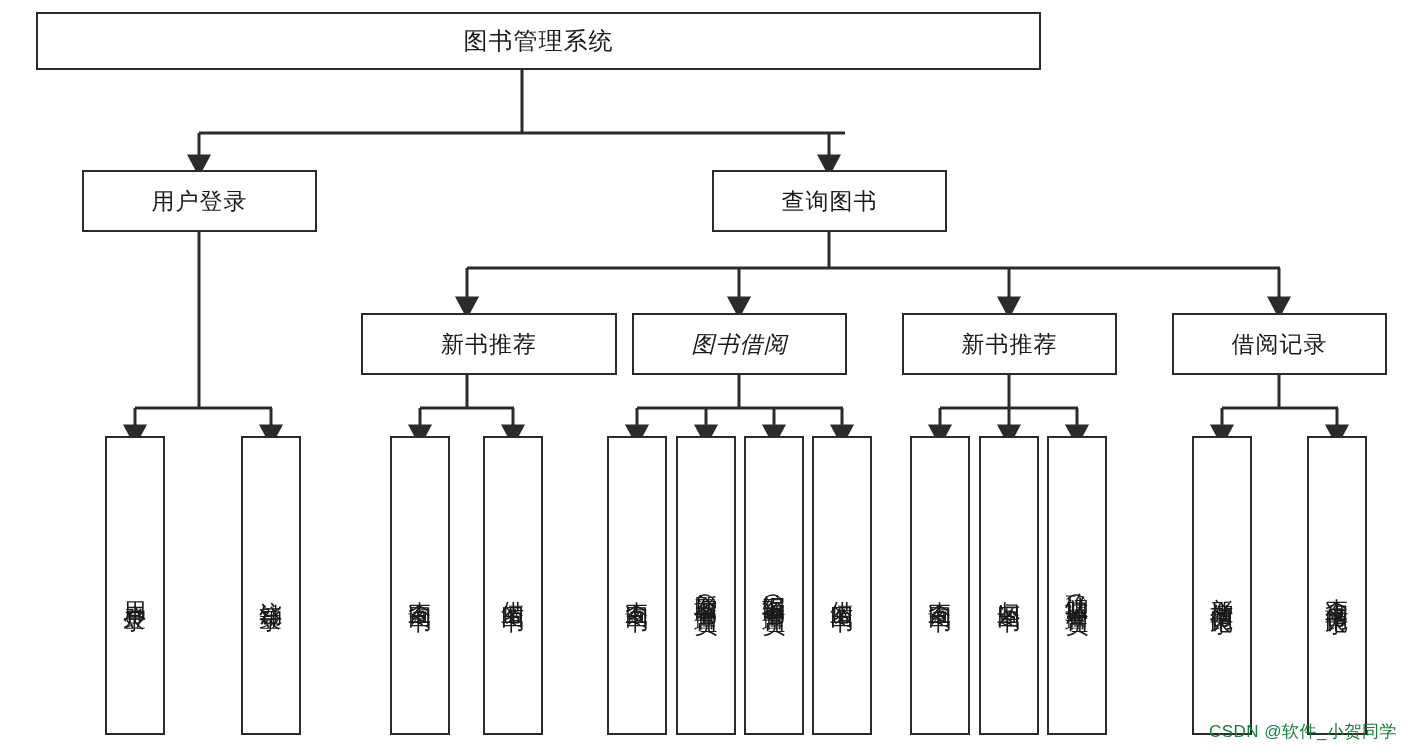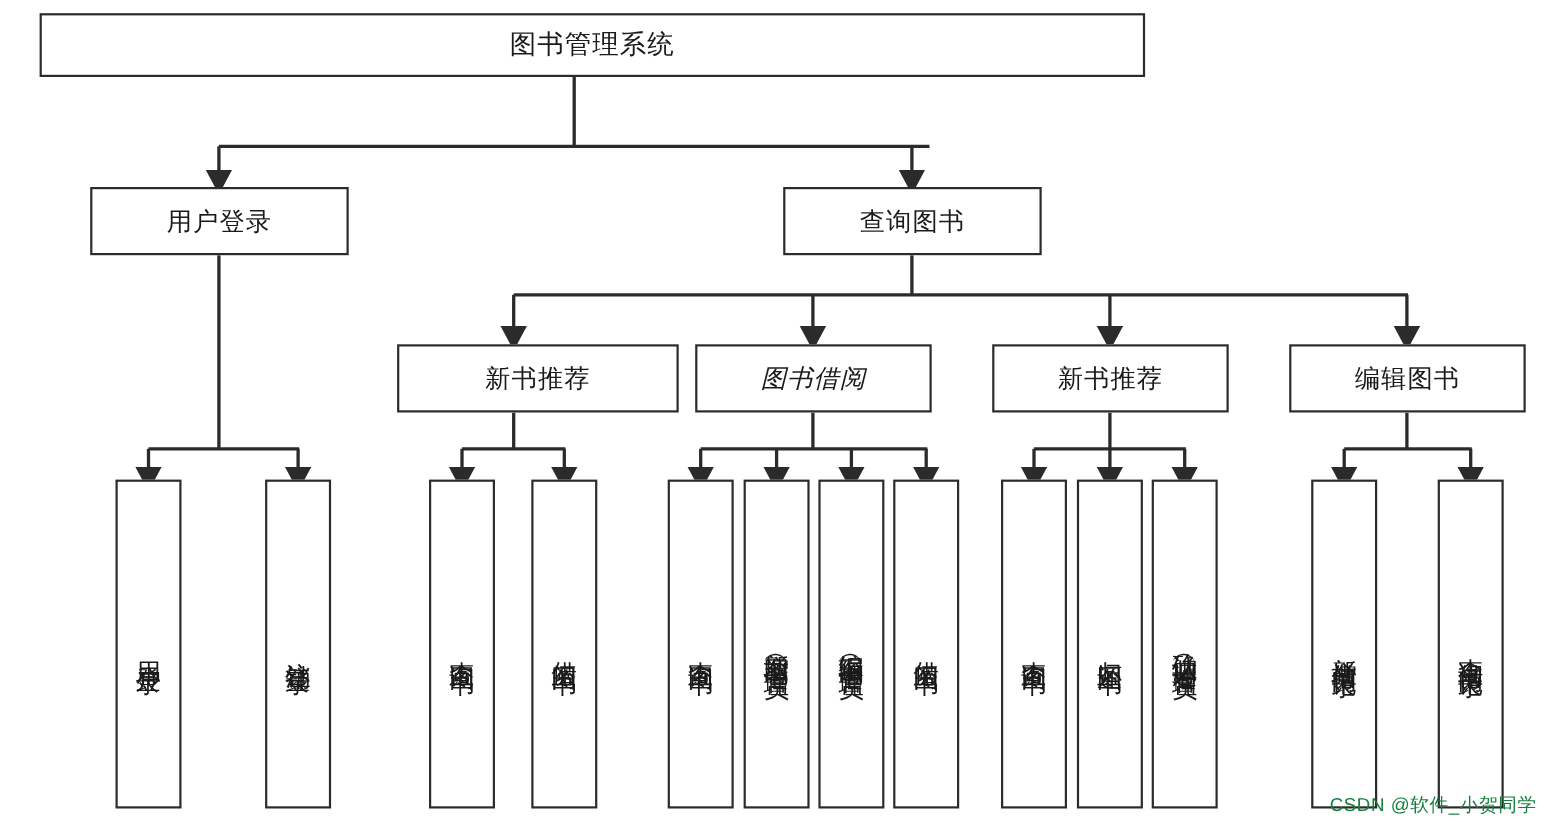--- a/index.html
+++ b/index.html
@@ -142,21 +142,21 @@
   <div class="node horiz" style="left:361px; top:313px; width:256px; height:62px;">
     <span class="label">新书推荐</span>
   </div>
   <div class="node horiz" style="left:632px; top:313px; width:215px; height:62px;font-style:italic;">
     <span class="label">图书借阅</span>
   </div>
   <div class="node horiz" style="left:902px; top:313px; width:215px; height:62px;">
     <span class="label">新书推荐</span>
   </div>
   <div class="node horiz" style="left:1172px; top:313px; width:215px; height:62px;">
-    <span class="label">编辑图书</span>
+    <span class="label">借阅记录</span>
   </div>
 
   <div class="node vert" style="left:105px; top:436px; width:60px; height:299px;">
     <span class="label">用户登录</span>
   </div>
   <div class="node vert" style="left:241px; top:436px; width:60px; height:299px;">
     <span class="label">注销登录</span>
   </div>
 
   <div class="node vert" style="left:390px; top:436px; width:60px; height:299px;">

